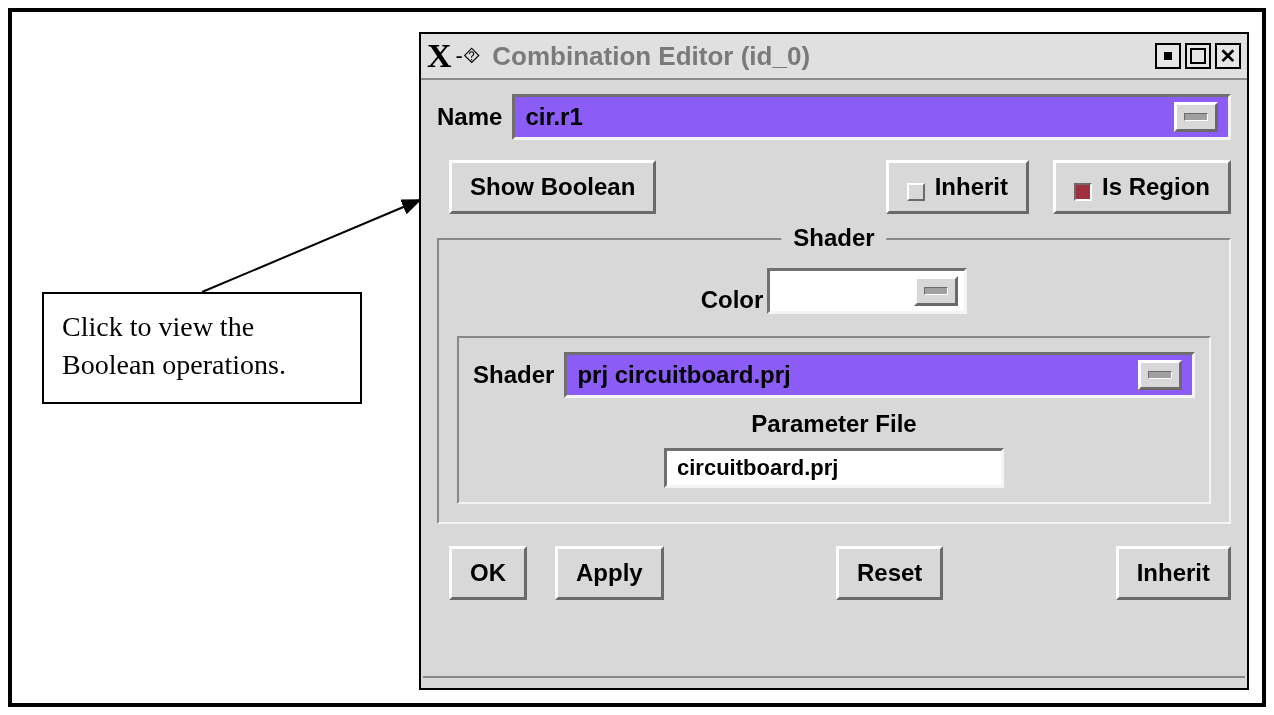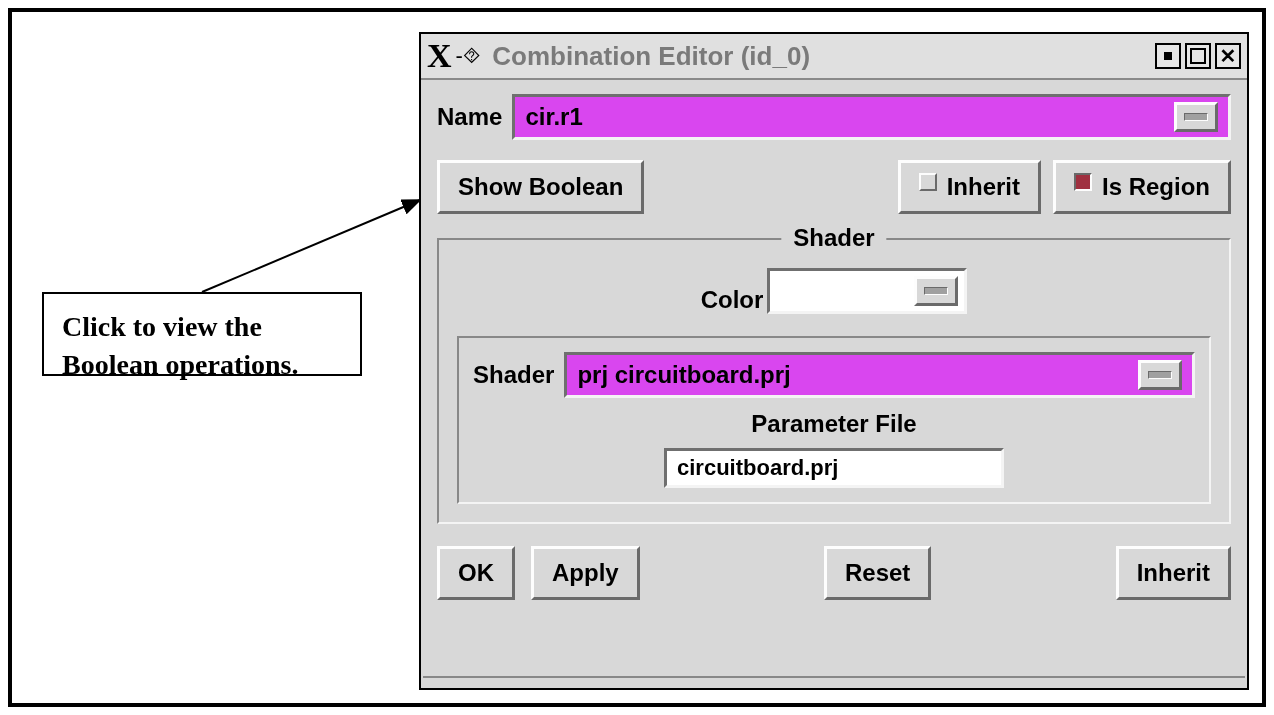--- a/index.html
+++ b/index.html
@@ -20,29 +20,28 @@
     height: 699px;
     border: 4px solid #000;
     background: #fff;
   }
   
   .callout-box {
     position: absolute;
     left: 30px;
     top: 280px;
     width: 320px;
-    height: 84px;
+    height: 112px;
     border: 2px solid #000;
     background: #fff;
     padding: 14px 18px;
     font-family: "Times New Roman", serif;
     font-size: 28px;
     line-height: 1.35;
     color: #000;
-    font-weight: bold;
   }
   
   .arrow-svg {
     position: absolute;
     left: 0;
     top: 0;
     width: 1258px;
     height: 699px;
     pointer-events: none;
   }
@@ -134,21 +133,21 @@
   .label-bold {
     font-size: 24px;
     font-weight: bold;
     color: #000;
   }
 
   
   .input-sunken {
     flex: 1;
     height: 46px;
-    background: #d946ef;
+    background: #8b5cf6;
     border-top: 3px solid #6f6f6f;
     border-left: 3px solid #6f6f6f;
     border-bottom: 3px solid #f4f4f4;
     border-right: 3px solid #f4f4f4;
     display: flex;
     align-items: center;
     padding: 0 10px;
     font-size: 24px;
     font-weight: bold;
     color: #000;
@@ -163,22 +162,23 @@
     border-top: 3px solid #fdfdfd;
     border-left: 3px solid #fdfdfd;
     border-bottom: 3px solid #6a6a6a;
     border-right: 3px solid #6a6a6a;
     padding: 10px 18px;
     font-size: 24px;
     font-weight: bold;
     color: #000;
     cursor: pointer;
     display: inline-flex;
-    align-items: flex-start;
+    align-items: flex-end;
     gap: 10px;
+    margin-left: 12px;
   }
 
   
   .dash-btn {
     width: 44px;
     height: 30px;
     background: #d8d8d8;
     border-top: 3px solid #fdfdfd;
     border-left: 3px solid #fdfdfd;
     border-bottom: 3px solid #6a6a6a;

